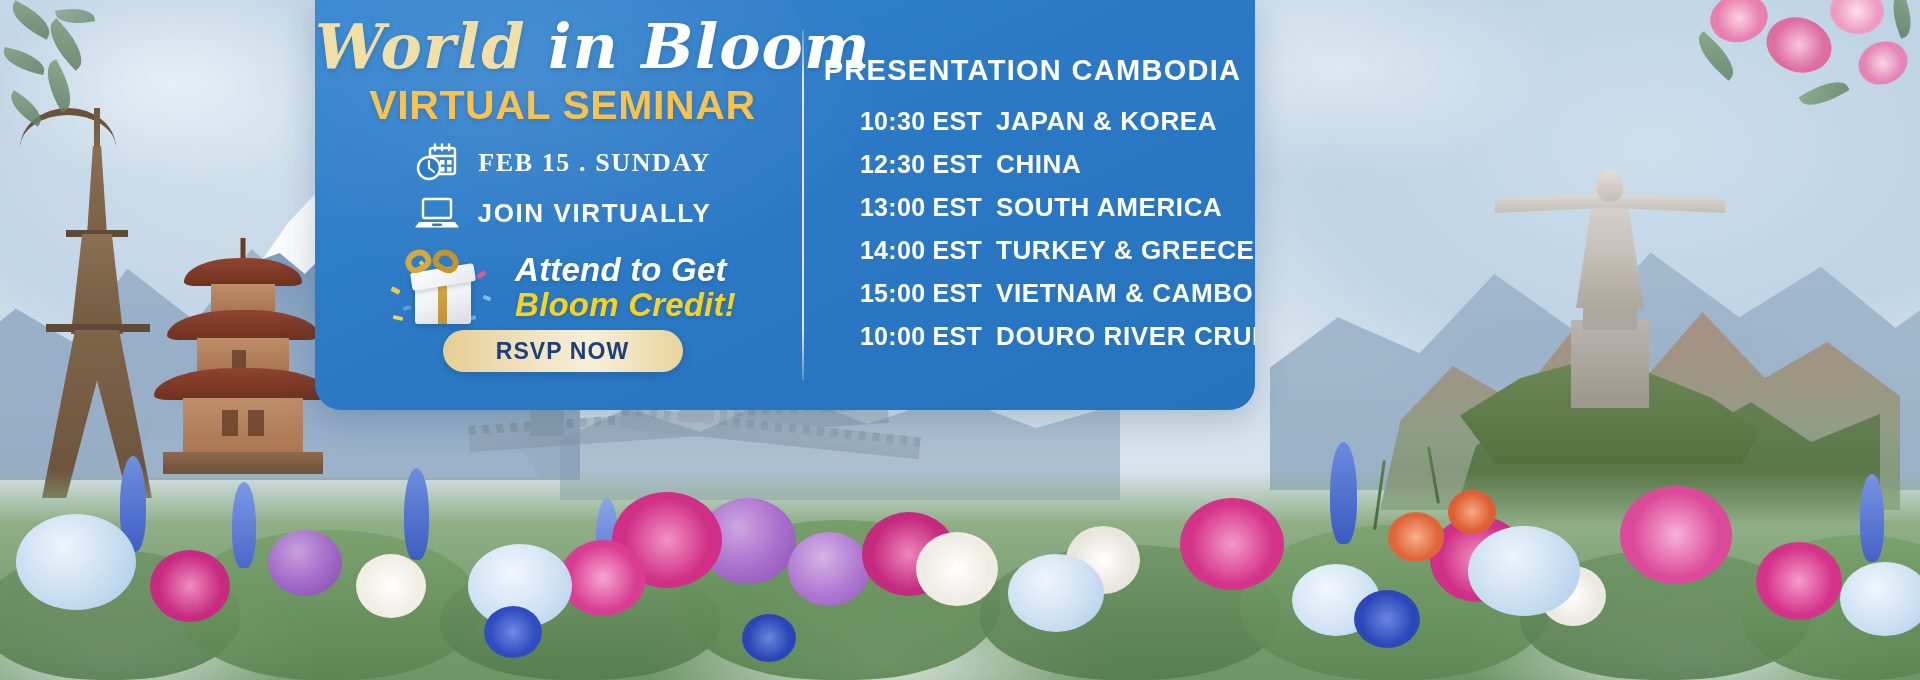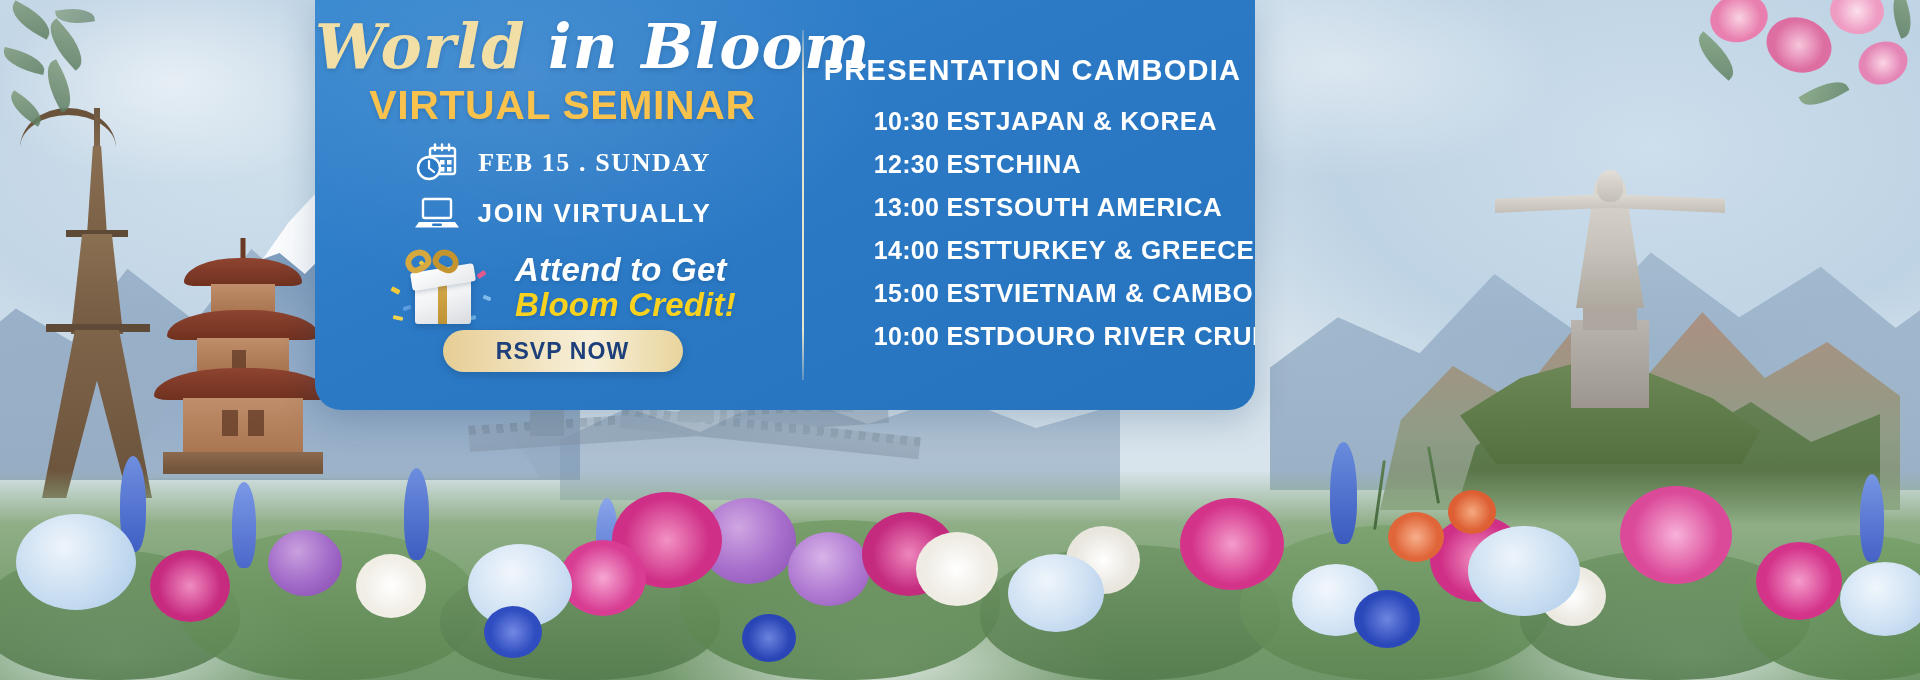--- a/index.html
+++ b/index.html
@@ -321,21 +321,21 @@
   .sched-title {
     position:absolute; top:54px; left:0; right:0; text-align:center;
     font-weight:700; font-size:29px; letter-spacing:1.3px; color:#ffffff;
     white-space:nowrap;
   }
   .sched-list { position:absolute; top:106px; left:36px; right:14px; }
   .sched-row {
     display:flex; align-items:baseline; height:43px;
   }
   .sched-time {
-    width:150px; flex:none; text-align:right;
+    width:150px; flex:none; text-align:center;
     font-weight:700; font-size:25px; letter-spacing:.3px; color:#ffffff;
     white-space:nowrap;
   }
   .sched-dest {
     font-weight:700; font-size:26px; letter-spacing:.6px; color:#ffffff;
     white-space:nowrap;
   }
 </style>
 </head>
 <body>

